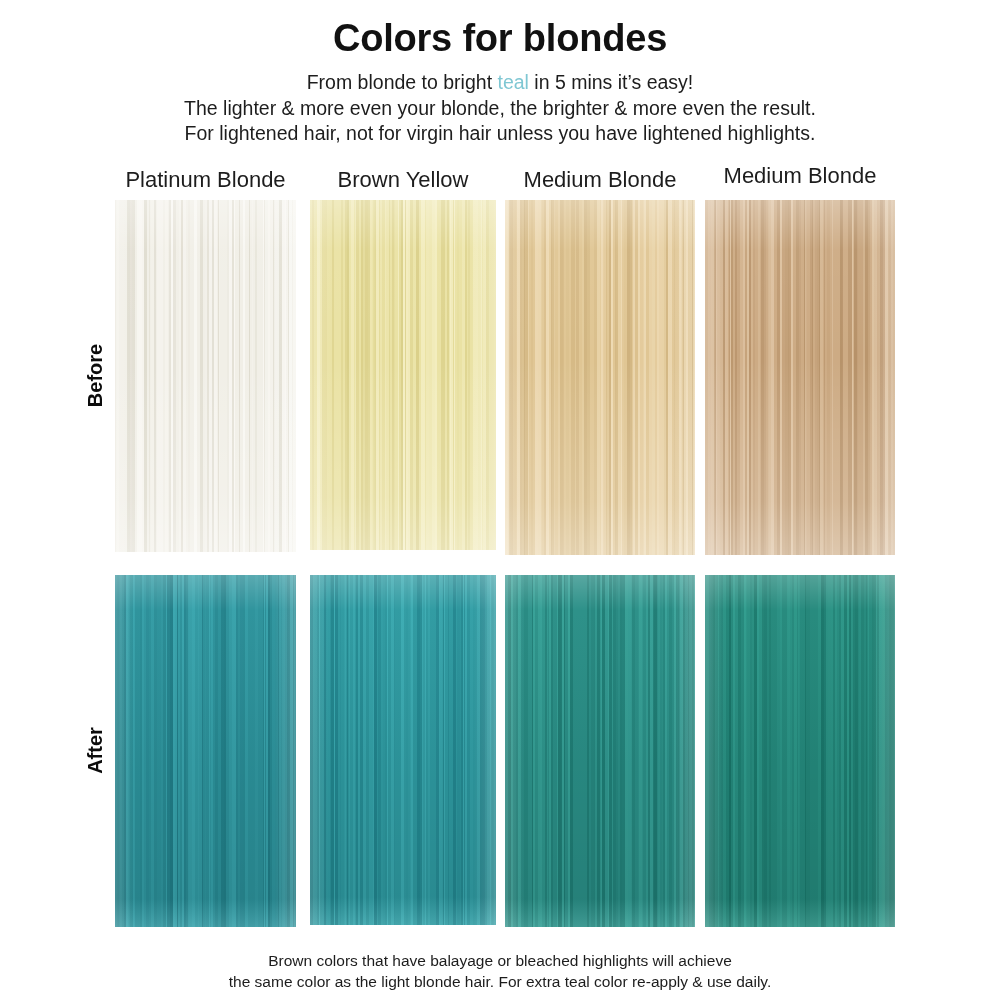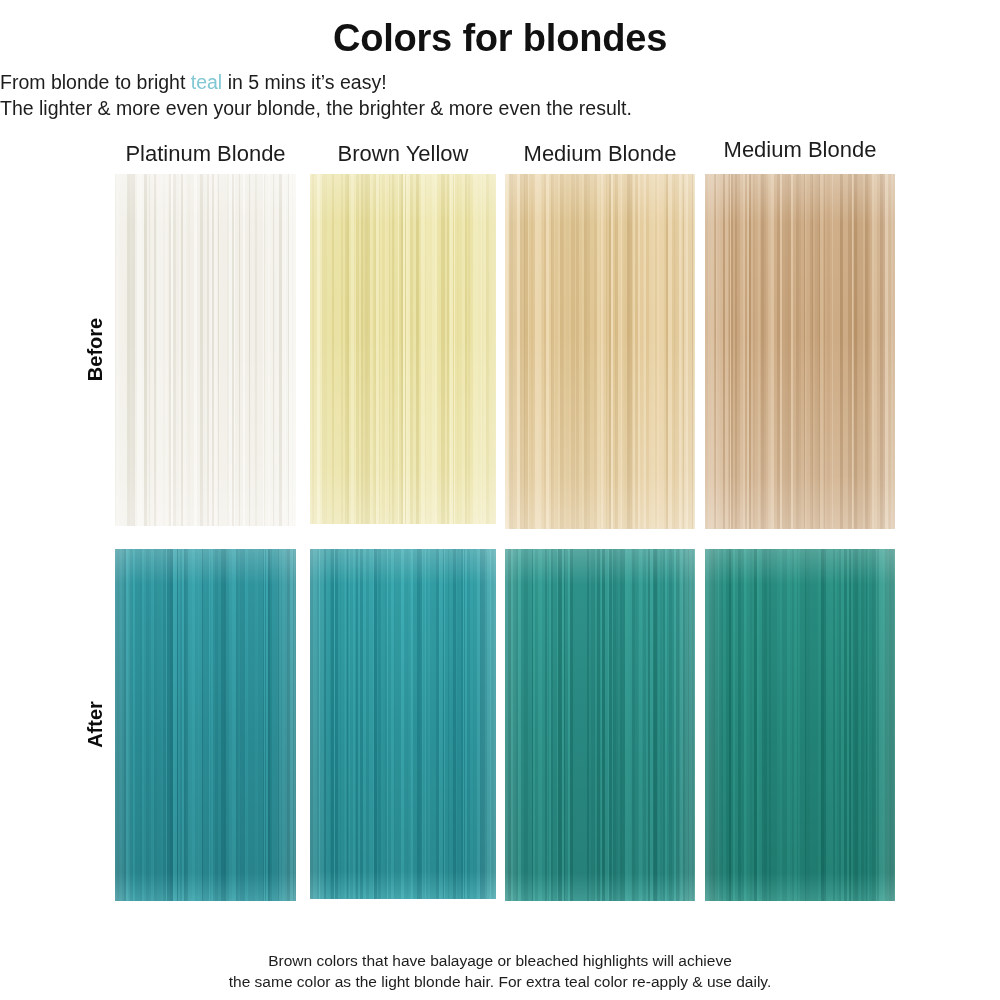--- a/index.html
+++ b/index.html
@@ -21,20 +21,21 @@
     text-align: center;
     font-size: 38px;
     font-weight: bold;
     letter-spacing: -0.2px;
     margin: 0;
     padding-top: 17px;
     color: #111111;
     font-stretch: condensed;
   }
   #subtitle-block {
+    text-align: center;
     margin-top: 10px;
   }
   .subtitle-line {
     font-size: 19.5px;
     line-height: 25.5px;
     color: #1d1d1d;
     white-space: nowrap;
   }
   .teal-word {
     color: #7fc7d3;
@@ -99,20 +100,21 @@
 </head>
 <body>
 
 <h1 id="page-title">Colors for blondes</h1>
 
 <div id="subtitle-block">
   <div class="subtitle-line">
     <span>From blonde to bright </span><span class="teal-word">teal</span><span> in 5 mins it’s easy!</span>
   </div>
   <div class="subtitle-line">The lighter &amp; more even your blonde, the brighter &amp; more even the result.</div>
+  <div class="subtitle-line">For lightened hair, not for virgin hair unless you have lightened highlights.</div>
 </div>
 
 <div id="chart-area">
 
   <div class="row-label" id="row-label-before" style="left: 55px; width: 80px; top: 207px;">Before</div>
   <div class="row-label" id="row-label-after" style="left: 55px; width: 80px; top: 582px;">After</div>
 
   <div class="column-header" id="col-head-0" style="left: 115px; width: 181px; top: 10px;">Platinum Blonde</div>
   <div class="column-header" id="col-head-1" style="left: 310px; width: 186px; top: 10px;">Brown Yellow</div>
   <div class="column-header" id="col-head-2" style="left: 505px; width: 190px; top: 10px;">Medium Blonde</div>

